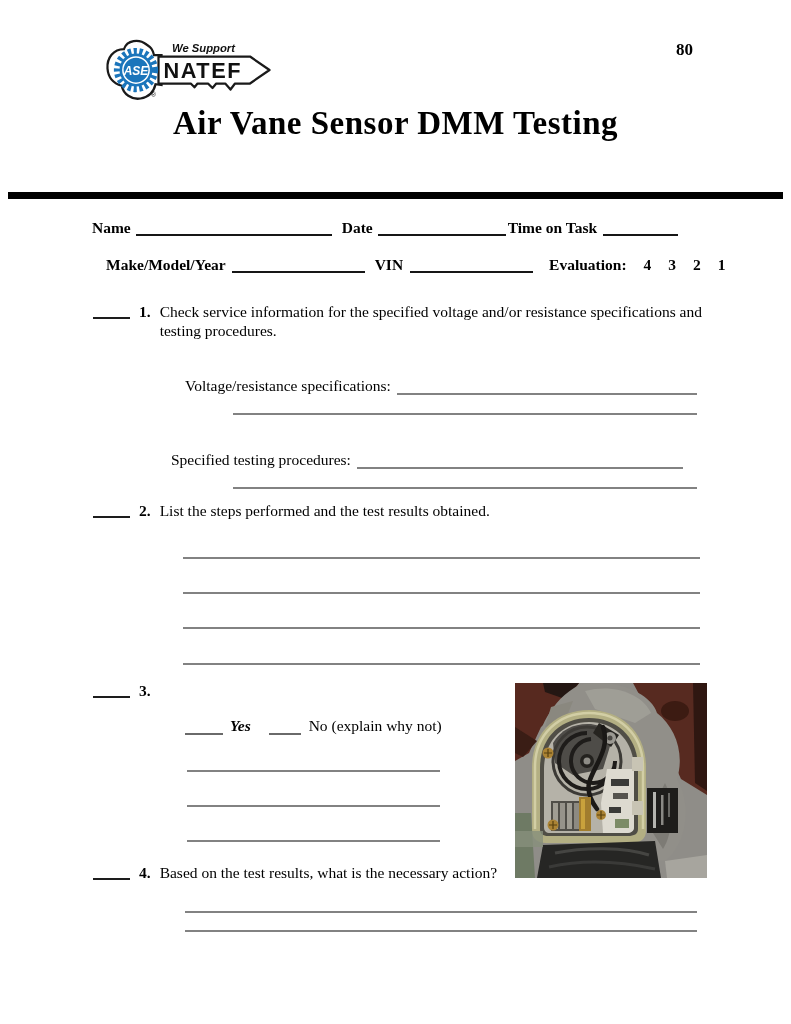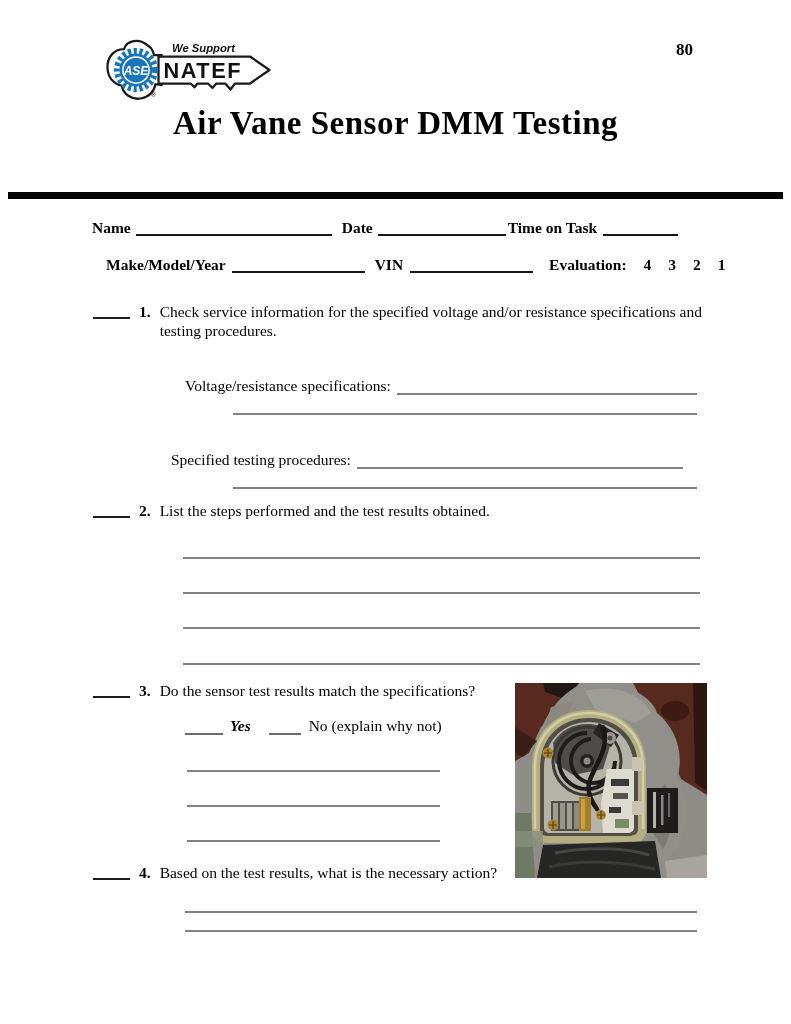--- a/index.html
+++ b/index.html
@@ -118,21 +118,20 @@
     <span class="q-text" style="width:555px;">List the steps performed and the test results obtained.</span>
   </div>
   <div class="free-line" style="left:183px;top:555px;width:517px;"></div>
   <div class="free-line" style="left:183px;top:590px;width:517px;"></div>
   <div class="free-line" style="left:183px;top:625px;width:517px;"></div>
   <div class="free-line" style="left:183px;top:661px;width:517px;"></div>
 
   <div class="q" style="left:93px;top:682px;">
     <span class="q-blank"></span>
     <span class="q-num">3.</span>
-    <span class="q-text" style="width:420px;">Do the sensor test results match the specifications?</span>
   </div>
 
   <div class="sub-row" style="left:185px;top:716px;">
     <span class="yn-blank" style="width:38px;"></span>
     <span class="lbl" style="margin-left:7px;font-weight:bold;font-style:italic;">Yes</span>
     <span class="yn-blank" style="width:32px;margin-left:18px;"></span>
     <span class="lbl" style="margin-left:8px;">No (explain why not)</span>
   </div>
   <div class="free-line" style="left:187px;top:768px;width:253px;"></div>
   <div class="free-line" style="left:187px;top:803px;width:253px;"></div>

